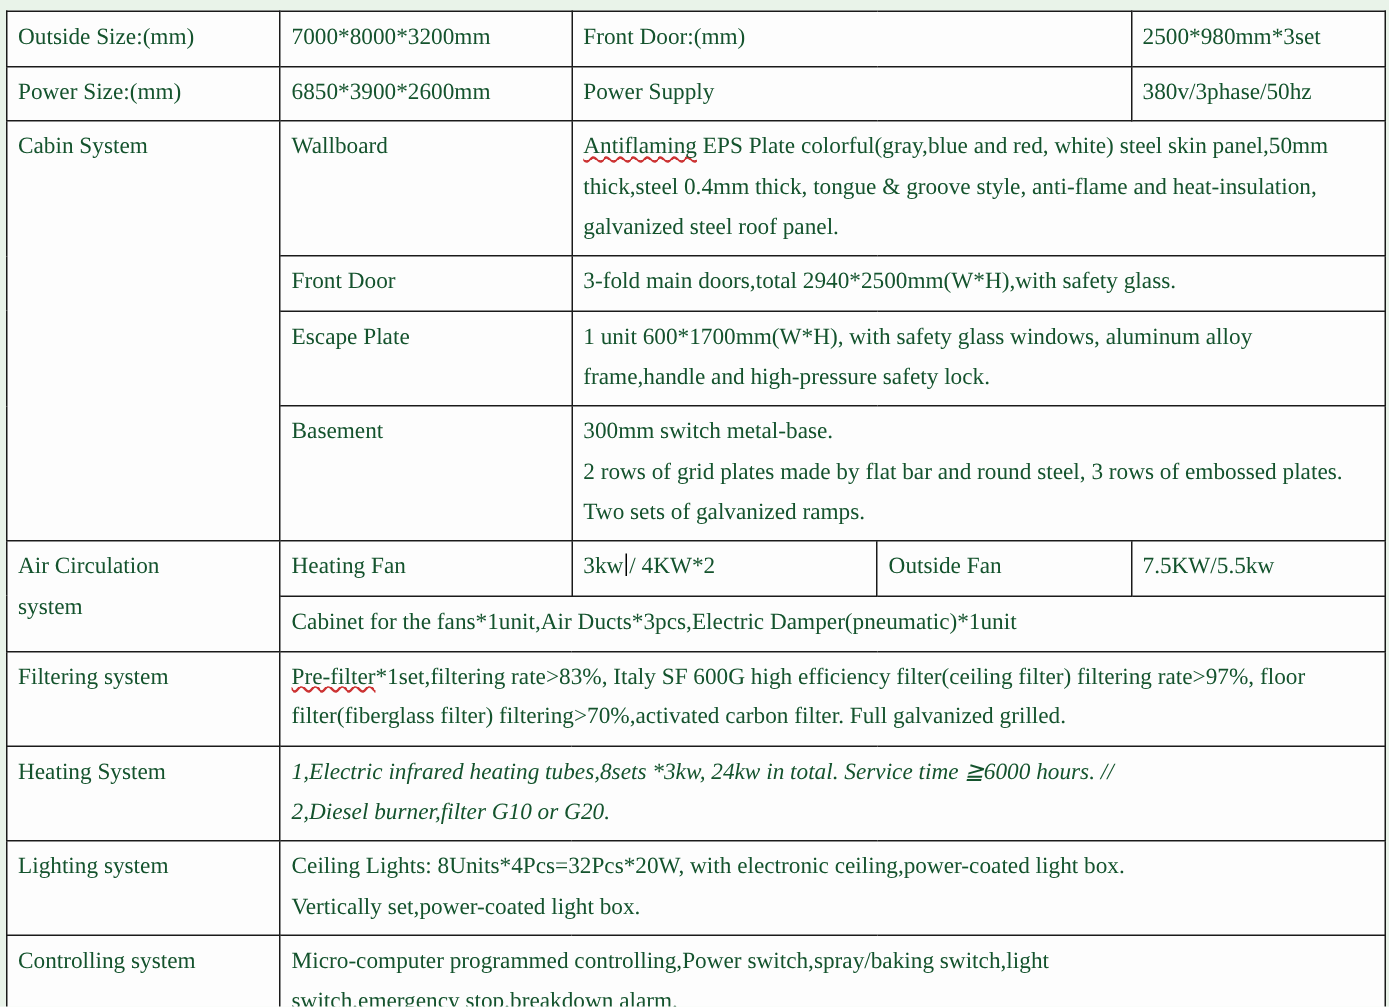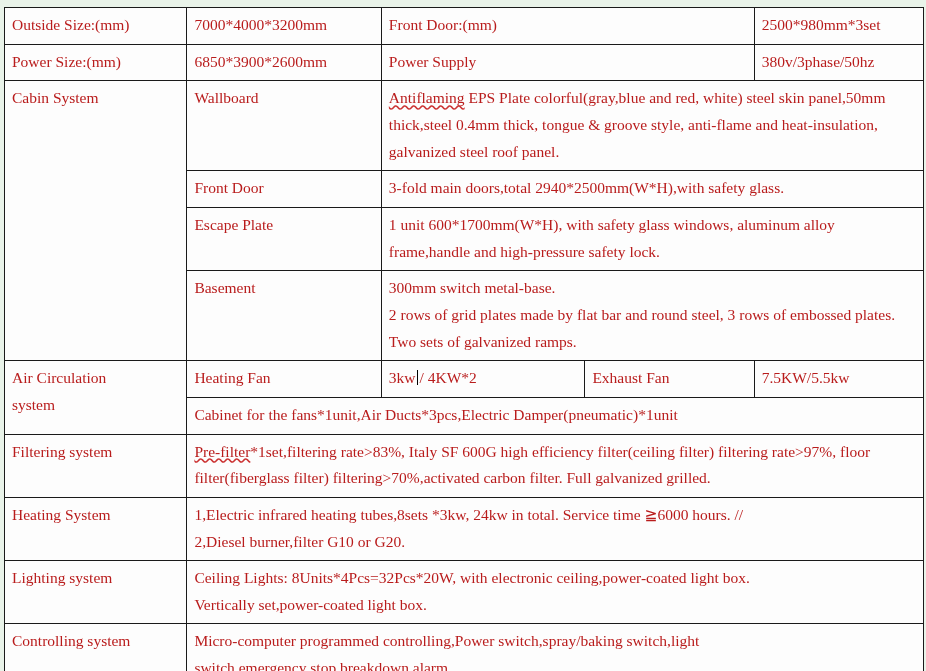--- a/index.html
+++ b/index.html
@@ -26,29 +26,30 @@
     width: 920px;
     margin: 7px 0 0 4px;
     background: #ffffff;
   }
   table.spec td {
     border: 1px solid #1a1a1a;
     padding: 4px 5px 5px 7px;
     vertical-align: top;
     font-size: 15.5px;
     line-height: 1.72;
-    color: #b91c1c;
+    color: #14532d;
     background: #fdfdfd;
     word-wrap: break-word;
   }
   td.label {
     white-space: nowrap;
   }
   .purple {
     color: #6a4a9c;
+    font-style: italic;
   }
   .sp-err {
     text-decoration: underline wavy #c33;
     text-decoration-skip-ink: none;
   }
   .caret {
     display: inline-block;
     width: 1px;
     height: 15px;
     background: #000;
@@ -75,21 +76,21 @@
       <col style="width:181px">
       <col style="width:193px">
       <col style="width:202px">
       <col style="width:168px">
       <col style="width:168px">
     </colgroup>
     <tbody>
 
       <tr>
         <td class="label">Outside Size:(mm)</td>
-        <td>7000*4000*3200mm</td>
+        <td>7000*8000*3200mm</td>
         <td colspan="2">Front Door:(mm)</td>
         <td>2500*980mm*3set</td>
       </tr>
 
       <tr>
         <td class="label">Power Size:(mm)</td>
         <td>6850*3900*2600mm</td>
         <td colspan="2">Power Supply</td>
         <td>380v/3phase/50hz</td>
       </tr>
@@ -118,21 +119,21 @@
         </td>
       </tr>
 
       <tr>
         <td rowspan="2" class="pad-air">
           <span class="nowrapline">Air Circulation</span>
           <span class="nowrapline">system</span>
         </td>
         <td>Heating Fan</td>
         <td><span>3kw</span><span class="caret"></span><span>/ 4KW*2</span></td>
-        <td>Exhaust Fan</td>
+        <td>Outside Fan</td>
         <td>7.5KW/5.5kw</td>
       </tr>
 
       <tr>
         <td colspan="4">Cabinet for the fans*1unit,Air Ducts*3pcs,Electric Damper(pneumatic)*1unit</td>
       </tr>
 
       <tr>
         <td>Filtering system</td>
         <td colspan="4"><span class="sp-err">Pre-filter</span><span>*1set,filtering rate&gt;83%, Italy SF 600G high efficiency filter(ceiling filter) filtering rate&gt;97%, floor filter(fiberglass filter) filtering&gt;70%,activated carbon filter. Full galvanized grilled.</span></td>

